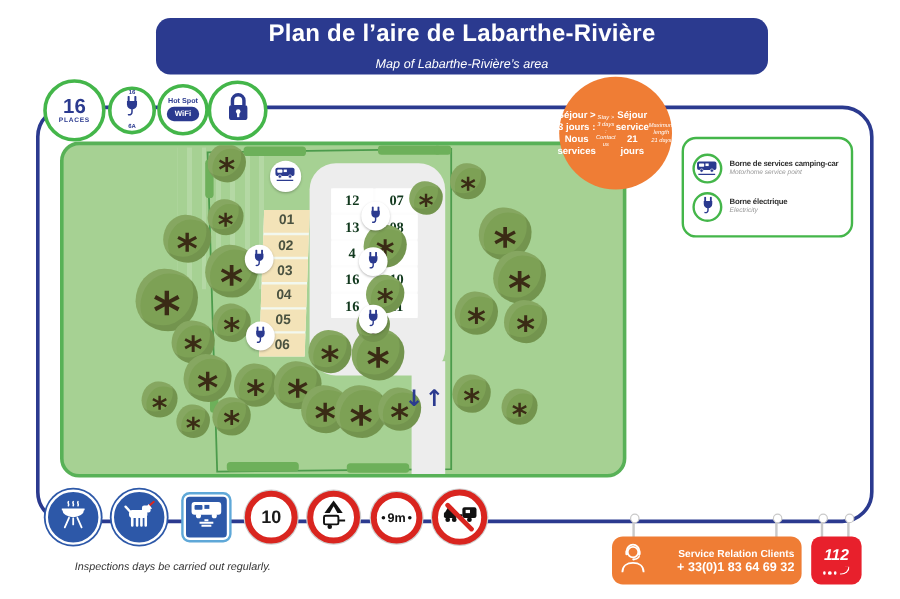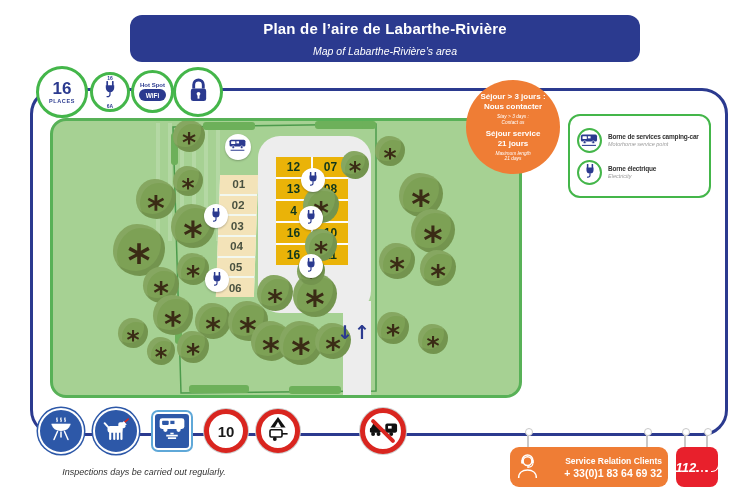--- a/index.html
+++ b/index.html
@@ -1,21 +1,21 @@
 <!DOCTYPE html>
 <html><head>
 <meta charset="utf-8">
 <style>
   html,body{margin:0;padding:0;background:#fff;}
   #stage{position:relative;width:750px;height:499px;background:#fff;overflow:hidden;
          font-family:"Liberation Sans",sans-serif;}
   
   .banner{position:absolute;left:130px;top:15px;width:510px;height:47px;background:#2b3a8f;
           border-radius:12px;display:flex;flex-direction:column;align-items:center;justify-content:center;color:#fff;z-index:6;}
-  .banner .t{font-size:15px;font-weight:bold;letter-spacing:.2px;}
+  .banner .t{font-size:20px;font-weight:bold;letter-spacing:.2px;}
   .banner .s{font-size:10.5px;font-style:italic;margin-top:8px;}
   
   .frame{position:absolute;left:30px;top:88px;width:692px;height:342px;border:3px solid #2b3a8f;
          border-radius:26px;z-index:1;}
   
   .badge{position:absolute;background:#fff;border:3px solid #44b64a;border-radius:50%;z-index:6;
          display:flex;flex-direction:column;align-items:center;justify-content:center;color:#2b3a8f;text-align:center;box-sizing:border-box;}
   .badge.places{left:36px;top:66px;width:52px;height:52px;}
   .badge.places .n{font-size:17px;font-weight:bold;line-height:1;}
   .badge.places .l{font-size:5.5px;font-weight:bold;letter-spacing:.6px;margin-top:1px;}
@@ -29,38 +29,38 @@
   
   .map{position:absolute;left:50px;top:118px;width:472px;height:280px;background:#a6d193;
        border:3px solid #58b157;border-radius:16px;z-index:2;overflow:hidden;box-sizing:border-box;}
   .stripes{position:absolute;left:95px;top:2px;width:72px;height:118px;z-index:0;
            background:repeating-linear-gradient(90deg,transparent 0 8px,rgba(255,255,255,.16) 8px 12px);}
   .fence{position:absolute;left:0;top:0;z-index:1;}
   .road-ring{position:absolute;left:205px;top:15px;width:113px;height:177px;background:#ededed;border-radius:22px;z-index:2;}
   .road-stem{position:absolute;left:290px;top:180px;width:28px;height:95px;background:#ededed;z-index:2;}
   .green-grid{position:absolute;left:223px;top:36px;width:72px;height:108px;display:grid;
               grid-template-columns:1fr 1fr;grid-auto-rows:1fr;gap:2px;background:rgba(255,255,255,.85);z-index:3;border-radius:2px;}
-  .gcell{background:#eab308;display:flex;align-items:center;justify-content:center;font-weight:bold;font-size:12px;color:#11381d;}
+  .gcell{background:#ffffff;display:flex;align-items:center;justify-content:center;font-weight:bold;font-size:12px;color:#11381d;font-family:Liberation Serif, serif;}
   .beige-grid{position:absolute;left:165px;top:54px;width:38px;height:122px;display:grid;gap:2px;
               background:rgba(255,255,255,.85);transform:skewX(-2deg);z-index:3;}
   .bcell{background:#f3e3b8;display:flex;align-items:center;justify-content:center;font-weight:bold;font-size:11.5px;color:#4a5240;}
   .tree{position:absolute;z-index:4;background:#7da155;display:flex;align-items:center;justify-content:center;
         border-radius:46% 54% 48% 52%/52% 46% 54% 48%;
         box-shadow:inset 4px 4px 0 rgba(255,255,255,.07),inset -4px -5px 0 rgba(0,0,0,.08);}
   .tree::after{content:"*";font-family:"DejaVu Sans",sans-serif;font-weight:bold;color:#3a2b15;
                font-size:inherit;line-height:0;margin-top:.52em;}
   .marker{position:absolute;width:24px;height:24px;background:#fff;border-radius:50%;z-index:5;
           display:flex;align-items:center;justify-content:center;box-shadow:0 1px 2px rgba(0,0,0,.25);}
   .svc-circle{position:absolute;left:172px;top:13px;width:26px;height:26px;background:#fff;border-radius:50%;z-index:5;
           display:flex;align-items:center;justify-content:center;box-shadow:0 1px 2px rgba(0,0,0,.25);}
   .arrows{position:absolute;left:284px;top:200px;z-index:5;color:#2b3a8f;font-weight:bold;font-size:19px;
           letter-spacing:1px;font-family:"DejaVu Sans",sans-serif;}
   
-  .stay{position:absolute;left:466px;top:80px;width:94px;height:94px;background:#ef7d35;border-radius:50%;z-index:7;
-        color:#fff;display:flex;flex-direction:column;align-items:center;justify-content:center;text-align:center;}
+  .stay{position:absolute;left:466px;top:64px;width:94px;height:94px;background:#ef7d35;border-radius:50%;z-index:7;
+        color:#fff;display:flex;align-items:center;justify-content:center;text-align:center;}
   .stay .b{font-size:8px;font-weight:bold;line-height:1.25;}
   .stay .i{font-size:4.8px;font-style:italic;line-height:1.25;margin:2px 0 3px;}
   
   .legend{position:absolute;left:568px;top:114px;width:143px;height:84px;background:#fff;border:2.5px solid #44b64a;
           border-radius:12px;z-index:6;box-sizing:border-box;padding:8px 7px;display:flex;flex-direction:column;justify-content:space-around;}
   .lrow{display:flex;align-items:center;gap:6px;}
   .lcircle{width:25px;height:25px;min-width:25px;border:2px solid #44b64a;border-radius:50%;display:flex;align-items:center;justify-content:center;box-sizing:border-box;}
   .ltxt .lt{font-size:6.5px;font-weight:bold;color:#333;letter-spacing:-.2px;white-space:nowrap;}
   .ltxt .ls{font-size:5.5px;font-style:italic;color:#999;margin-top:1.5px;}
   
@@ -78,21 +78,21 @@
   .notice .en{font-size:9px;font-style:italic;color:#333;margin-top:1px;}
   .pin{position:absolute;width:2px;height:16px;background:#c9c9c9;top:432px;z-index:5;}
   .pin::before{content:"";position:absolute;left:-2.5px;top:-4px;width:6px;height:6px;background:#fff;
                border:1.5px solid #c9c9c9;border-radius:50%;}
   .svcbox{position:absolute;left:510px;top:447px;width:158px;height:40px;background:#ef7d35;border-radius:9px;z-index:6;
           display:flex;align-items:center;color:#fff;box-sizing:border-box;padding:0 6px;}
   .svcbox .txt{flex:1;text-align:right;}
   .svcbox .t1{font-size:8.5px;font-weight:bold;}
   .svcbox .t2{font-size:10.5px;font-weight:bold;white-space:nowrap;margin-top:1px;}
   .embox{position:absolute;left:676px;top:447px;width:42px;height:40px;background:#e8202c;border-radius:8px;z-index:6;
-         display:flex;flex-direction:row;align-items:center;justify-content:center;color:#fff;}
+         display:flex;flex-direction:column;align-items:center;justify-content:center;color:#fff;}
   .embox .n{font-size:13px;font-weight:bold;font-style:italic;line-height:1;}
   .emrow{display:flex;align-items:flex-end;gap:2px;margin-top:3px;}
   .edot{width:2.5px;height:2.5px;background:#fff;border-radius:50%;}
   .ehand{width:7px;height:6px;border:1.5px solid #fff;border-top:none;border-left:none;border-radius:0 0 7px 0;margin-left:1px;}
 </style>
 </head>
 <body>
 
 <div id="stage">
 
@@ -247,21 +247,21 @@
           <path d="M4 6h12v4a6 6 0 0 1-12 0z" fill="#2b3a8f"></path>
           <path d="M10 16v3c0 2.5-2 3.6-4.2 3.2" stroke="#2b3a8f" stroke-width="2" fill="none" stroke-linecap="round"></path>
         </svg>
       </div>
 
     <div class="arrows">↓↑</div>
   </div>
 
   <div class="stay">
     <div class="b"><span>Séjour &gt; 3 jours :</span><br>
-                   <span>Nous contacter</span></div>
+                   <span>Nous services</span></div>
     <div class="i"><span>Stay &gt; 3 days :</span><br>
                    <span>Contact us</span></div>
     <div class="b"><span>Séjour service</span><br>
                    <span>21 jours</span></div>
     <div class="i" style="margin-bottom:0;"><span>Maximum length</span><br>
                    <span>21 days</span></div>
   </div>
 
   <div class="legend">
     <div class="lrow">
@@ -337,20 +337,27 @@
     <span>
       <svg width="24" height="26" viewBox="0 0 30 32">
           <path d="M15 1l9.5 13h-19z" fill="#111"></path>
           <path d="M15 7l4 7h-8z" fill="#fff"></path>
           <rect x="5" y="17" width="15" height="9" rx="1.5" fill="none" stroke="#111" stroke-width="2"></rect>
           <circle cx="11" cy="28.5" r="2.4" fill="#111"></circle>
           <path d="M20 22h7" stroke="#111" stroke-width="2"></path>
         </svg>
     </span>
   </div>
+  <div class="sign red" style="left:309px;top:410px;width:43px;height:43px;">
+    <span class="m9">
+        <span class="mdot"></span>
+        <span>9m</span>
+        <span class="mdot"></span>
+      </span>
+  </div>
   <div class="sign red" style="left:360px;top:408px;width:46px;height:46px;">
     <span>
       <svg width="31" height="19" viewBox="0 0 34 21">
           <path d="M3 9l2.5-4.5h5L13 9" fill="#111"></path>
           <rect x="2" y="8.5" width="12" height="5.5" rx="1.5" fill="#111"></rect>
           <circle cx="5.5" cy="15.5" r="2.2" fill="#111"></circle>
           <circle cx="11.5" cy="15.5" r="2.2" fill="#111"></circle>
           <path d="M14 11.5h5" stroke="#111" stroke-width="1.8"></path>
           <rect x="19" y="4" width="13" height="10" rx="2" fill="#111"></rect>
           <rect x="22" y="6.5" width="4" height="3" fill="#fff"></rect>

